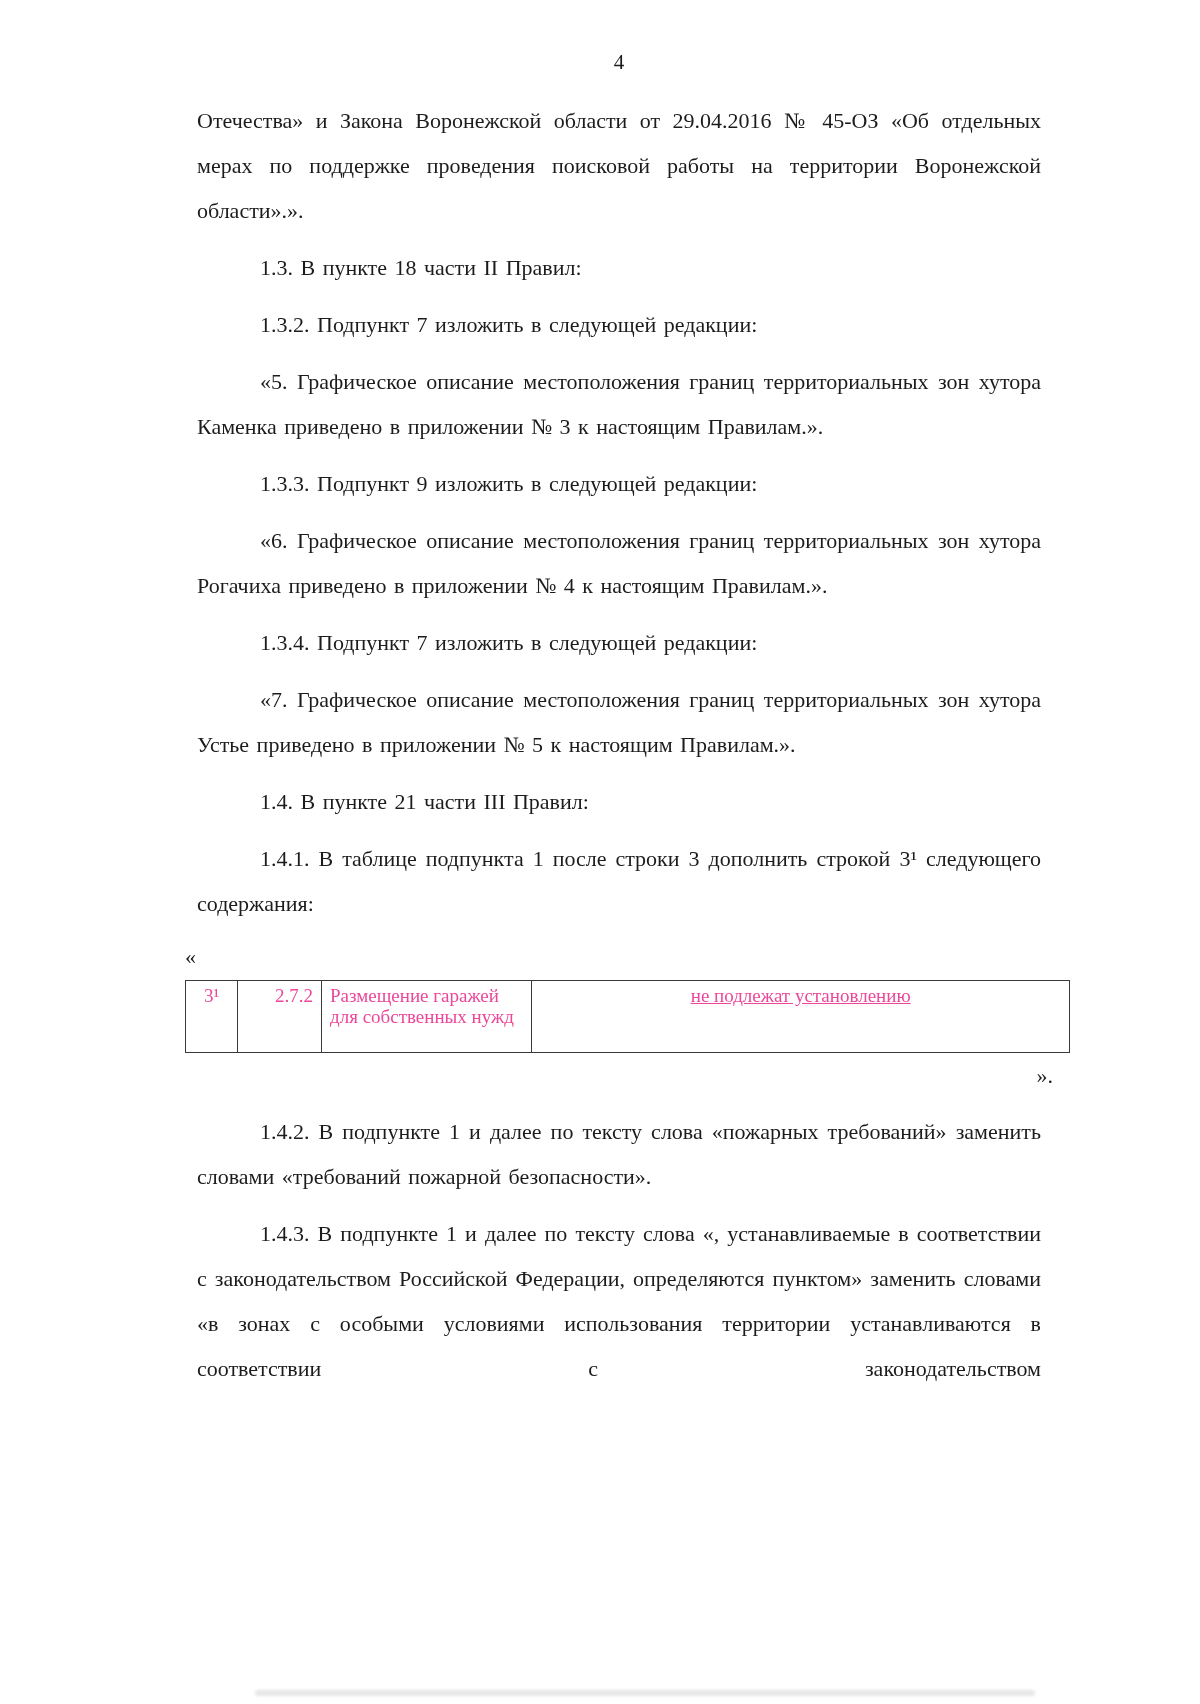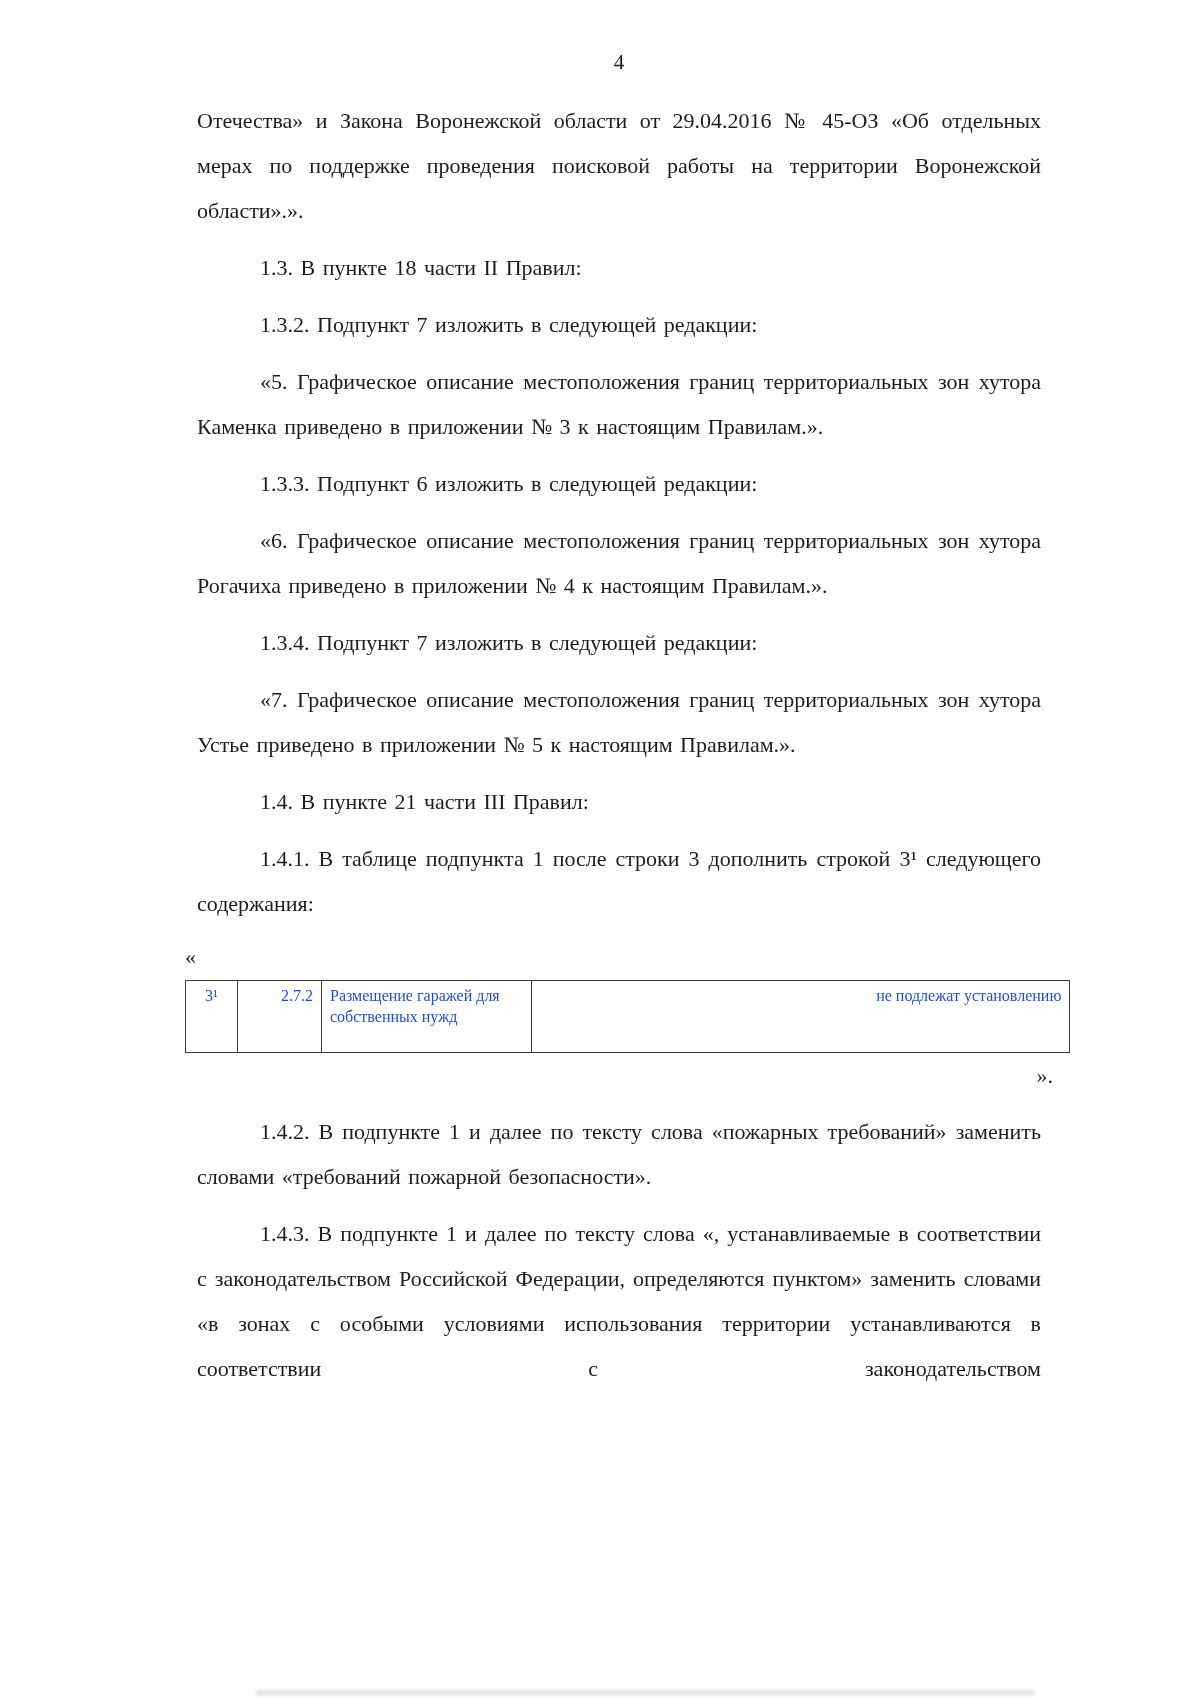--- a/index.html
+++ b/index.html
@@ -59,31 +59,31 @@
   table.amendment-table {
     width: 102%;
     border-collapse: collapse;
     margin: 4px 0 0 0;
     table-layout: fixed;
   }
   table.amendment-table td {
     border: 1.5px solid #3a3a3a;
     vertical-align: top;
     padding: 4px 8px 6px 8px;
-    font-size: 16px;
+    font-size: 19px;
     line-height: 21px;
     font-family: "Liberation Serif", "DejaVu Serif", serif;
-    color: #1d4ed8;
+    color: #ec4899;
     height: 72px;
     box-sizing: border-box;
   }
   td.col-num { width: 52px; text-align: center; }
   td.col-code { width: 84px; text-align: right; }
   td.col-name { width: 210px; text-align: left; }
-  td.col-value { text-align: right; }
+  td.col-value { text-align: center; text-decoration: underline; }
   .scan-artifact {
     position: absolute;
     left: 255px;
     bottom: 8px;
     width: 780px;
     height: 6px;
     background: #c9c9c9;
     opacity: 0.45;
     border-radius: 3px;
     filter: blur(1.5px);
@@ -94,21 +94,21 @@
 
 <div class="page">
   <div class="content">
 
     <div class="page-number">4</div>
 
     <p class="para noindent">Отечества» и Закона Воронежской области от 29.04.2016 № 45-ОЗ «Об отдельных мерах по поддержке проведения поисковой работы на территории Воронежской области».».</p>
     <p class="para">1.3. В пункте 18 части II Правил:</p>
     <p class="para">1.3.2. Подпункт 7 изложить в следующей редакции:</p>
     <p class="para">«5. Графическое описание местоположения границ территориальных зон хутора Каменка приведено в приложении № 3 к настоящим Правилам.».</p>
-    <p class="para">1.3.3. Подпункт 6 изложить в следующей редакции:</p>
+    <p class="para">1.3.3. Подпункт 9 изложить в следующей редакции:</p>
     <p class="para">«6. Графическое описание местоположения границ территориальных зон хутора Рогачиха приведено в приложении № 4 к настоящим Правилам.».</p>
     <p class="para">1.3.4. Подпункт 7 изложить в следующей редакции:</p>
     <p class="para">«7. Графическое описание местоположения границ территориальных зон хутора Устье приведено в приложении № 5 к настоящим Правилам.».</p>
     <p class="para">1.4. В пункте 21 части III Правил:</p>
     <p class="para">1.4.1. В таблице подпункта 1 после строки 3 дополнить строкой 3¹ следующего содержания:</p>
 
     <p class="quote-open">«</p>
 
     <table class="amendment-table">
       <tbody>

